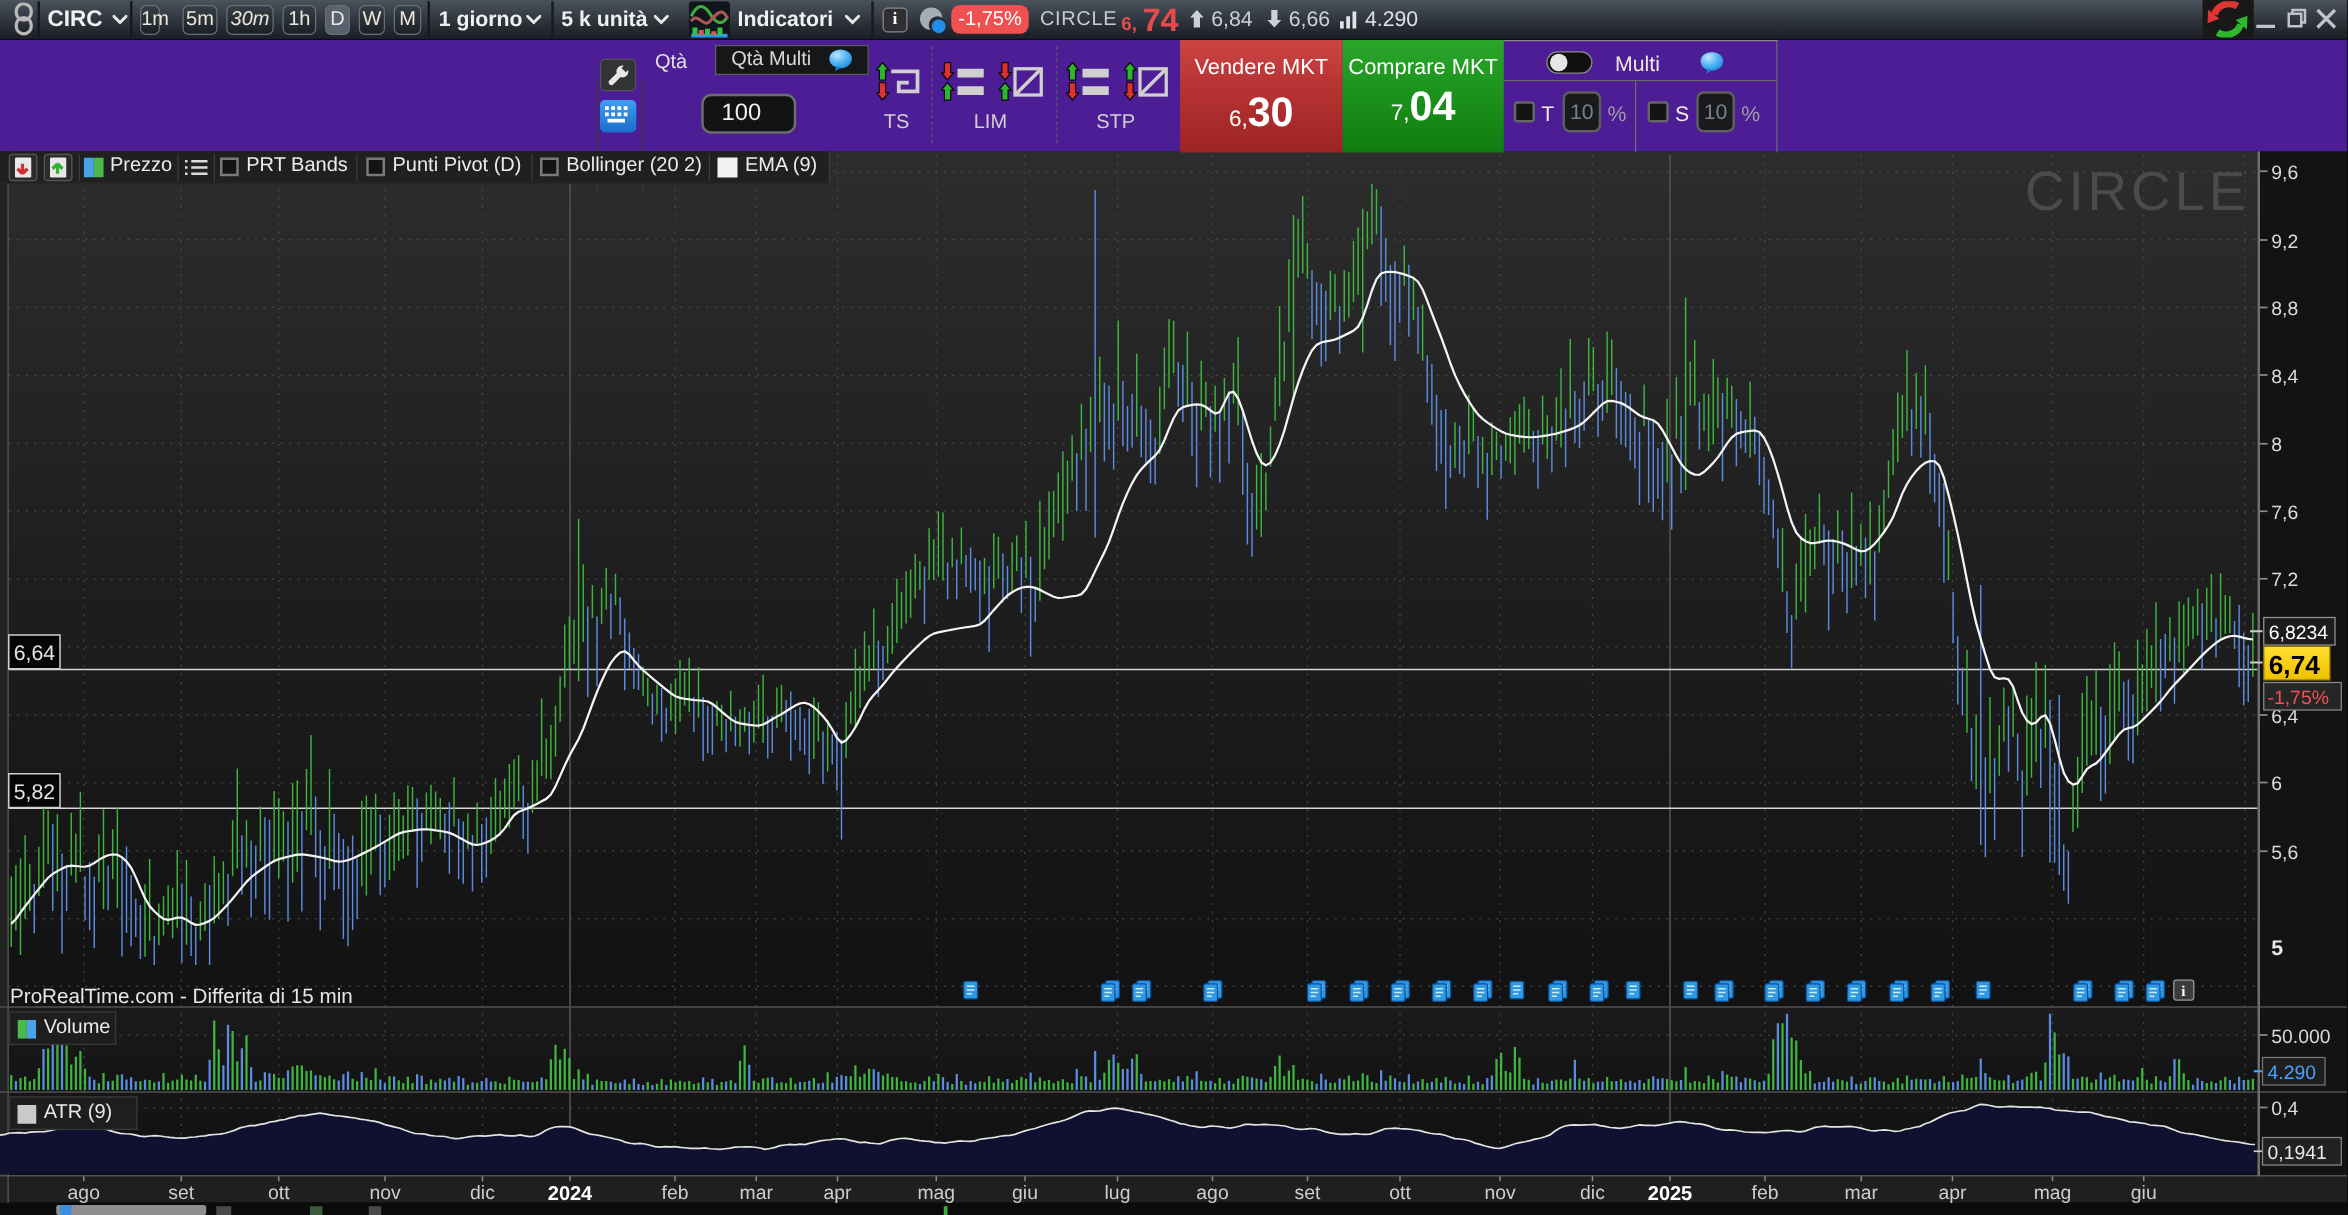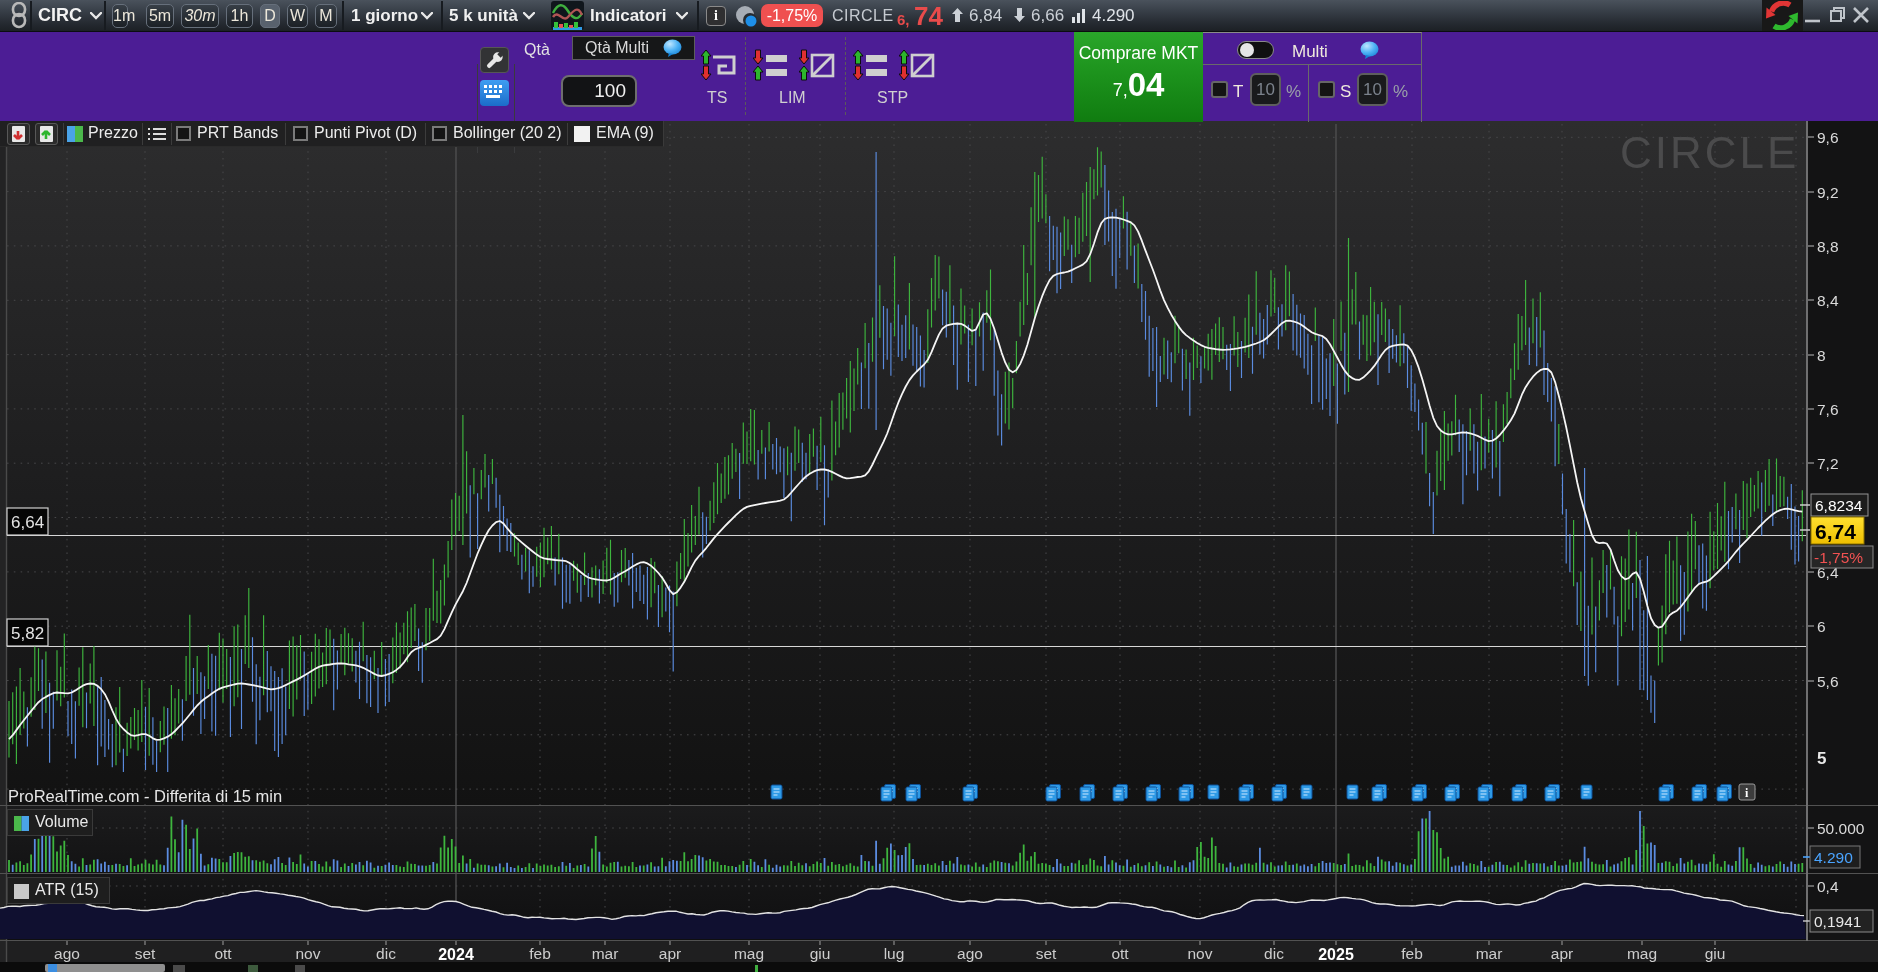--- a/index.html
+++ b/index.html
@@ -308,21 +308,21 @@
         <defs>
           <radialGradient id="bg663" cx="0.35" cy="0.3" r="0.9">
             <stop offset="0" stop-color="#bfe6ff"></stop>
             <stop offset="0.5" stop-color="#4db2f5"></stop>
             <stop offset="1" stop-color="#0f7ad0"></stop>
           </radialGradient>
         </defs>
         <ellipse cx="9.5" cy="8" rx="9" ry="7.5" fill="url(#bg663)"></ellipse>
         <path d="M6 14 L5 18 L10 15 Z" fill="#1583d6"></path>
       </svg>
-      <div class="a" style="left:561px;top:43px;width:76px;height:32px;background:#121315;border:2px solid #6e6e6e;border-radius:8px;color:#f0f0f0;font-size:19px;line-height:28px;text-align:right;padding-right:9px">100</div>
+      <div class="a" style="left:561px;top:43px;width:76px;height:32px;background:#121315;border:2px solid #6e6e6e;border-radius:8px;color:#f0f0f0;font-size:19px;line-height:28px;text-align:right;padding-right:26px">100</div>
       <svg class="a" style="left:701px;top:17px" width="37" height="34">
         <path d="M5 1 L10 7 H7.5 V15 H2.5 V7 H0 Z" fill="#2db52d" stroke="#0c0c0c" stroke-width="1"></path>
         <path d="M5 31 L10 25 H7.5 V17 H2.5 V25 H0 Z" fill="#e03030" stroke="#0c0c0c" stroke-width="1"></path>
         <path d="M12 8 H33 V24 H18 V17 H26" stroke="#cfcfcf" stroke-width="3" fill="none"></path>
       </svg>
       <div class="a" style="left:707px;top:57px;font-size:16px;color:#d0d0d0">TS</div>
       <div class="dash2" style="left:745px;top:5px;height:78px"></div>
       <svg class="a" style="left:753px;top:17px" width="37" height="34">
         <path d="M5 15 L10 9 H7.5 V1 H2.5 V9 H0 Z" fill="#e03030" stroke="#0c0c0c" stroke-width="1"></path>
         <path d="M5 17 L10 23 H7.5 V31 H2.5 V23 H0 Z" fill="#2db52d" stroke="#0c0c0c" stroke-width="1"></path>
@@ -343,20 +343,24 @@
         <rect x="13" y="6" width="21" height="7" fill="#cfcfcf"></rect>
         <rect x="13" y="20" width="21" height="7" fill="#cfcfcf"></rect>
       </svg>
       <svg class="a" style="left:899px;top:17px" width="37" height="34">
         <path d="M5 1 L10 7 H7.5 V15 H2.5 V7 H0 Z" fill="#2db52d" stroke="#0c0c0c" stroke-width="1"></path>
         <path d="M5 31 L10 25 H7.5 V17 H2.5 V25 H0 Z" fill="#e03030" stroke="#0c0c0c" stroke-width="1"></path>
         <rect x="13" y="6" width="21" height="21" fill="none" stroke="#cfcfcf" stroke-width="2.6"></rect>
         <path d="M13 27 L34 6" stroke="#cfcfcf" stroke-width="2.8"></path>
       </svg>
       <div class="a" style="left:877px;top:57px;font-size:16px;color:#d0d0d0">STP</div>
+      <div class="a" style="left:944px;top:0;width:130px;height:90px;background:linear-gradient(180deg,#cc4545 0%,#b53232 45%,#9e2424 100%);color:#fff;text-align:center">
+        <div style="margin-top:11px;font-size:17.5px">Vendere MKT</div>
+        <div style="margin-top:7px"><span style="font-size:18px">6,</span><span style="font-size:33px;font-weight:bold">30</span></div>
+      </div>
       <div class="a" style="left:1074px;top:0;width:129px;height:90px;background:linear-gradient(180deg,#2aa62a 0%,#1d931d 45%,#107c10 100%);color:#fff;text-align:center">
         <div style="margin-top:11px;font-size:17.5px">Comprare MKT</div>
         <div style="margin-top:2px"><span style="font-size:18px">7,</span><span style="font-size:33px;font-weight:bold">04</span></div>
       </div>
       <div class="a" style="left:1203px;top:0;width:219px;height:90px;border-top:1px solid #8a8a8a;border-right:1px solid #6a6a6a"></div>
       <div class="a" style="left:1203px;top:32px;width:219px;height:1px;background:#6a6a6a"></div>
       <div class="a" style="left:1308px;top:33px;width:1px;height:57px;background:#6a6a6a"></div>
       <div class="a" style="left:1237px;top:9px;width:37px;height:18px;background:#101010;border:1px solid #8a8a8a;border-radius:10px"></div>
       <div class="a" style="left:1240px;top:11px;width:14px;height:14px;background:#e6e6e6;border-radius:50%"></div>
       <div class="a" style="left:1292px;top:10px;font-size:17px;color:#efe9dc">Multi</div>
@@ -418,14 +422,14 @@
     </div>
     <div class="plab" style="left:7px;top:809px;width:86px">
       <svg class="a" style="left:6px;top:6px" width="15" height="15">
         <rect width="7.5" height="15" fill="#4bb84b"></rect>
         <rect x="7.5" width="7.5" height="15" fill="#4aa3e8"></rect>
       </svg>
       <span style="position:absolute;left:27px;top:3px">Volume</span>
     </div>
     <div class="plab" style="left:7px;top:877px;width:103px">
       <div class="a" style="left:6px;top:6px;width:15px;height:15px;background:#c9c9c9"></div>
-      <span style="position:absolute;left:27px;top:3px">ATR (15)</span>
+      <span style="position:absolute;left:27px;top:3px">ATR (9)</span>
     </div>
   </div>
 </body></html>

